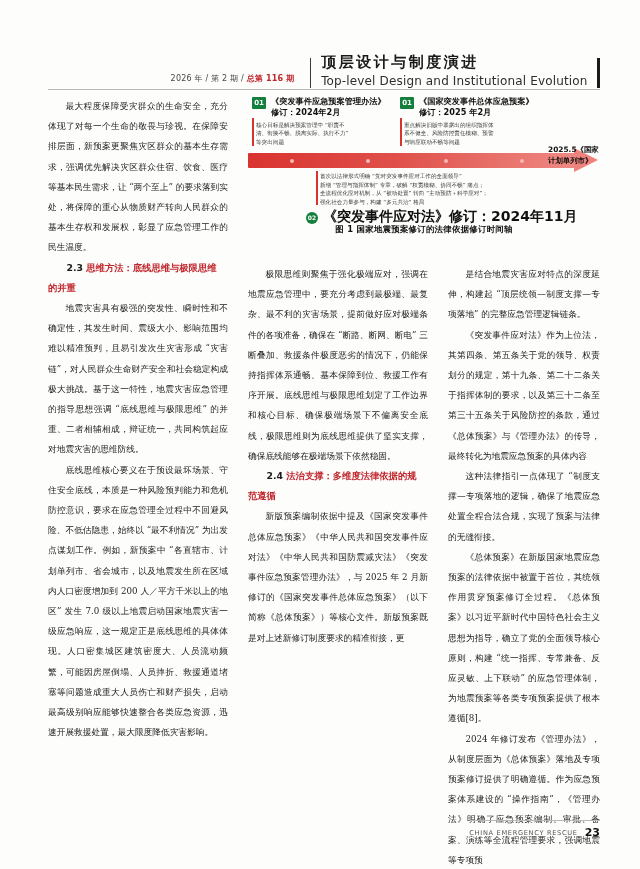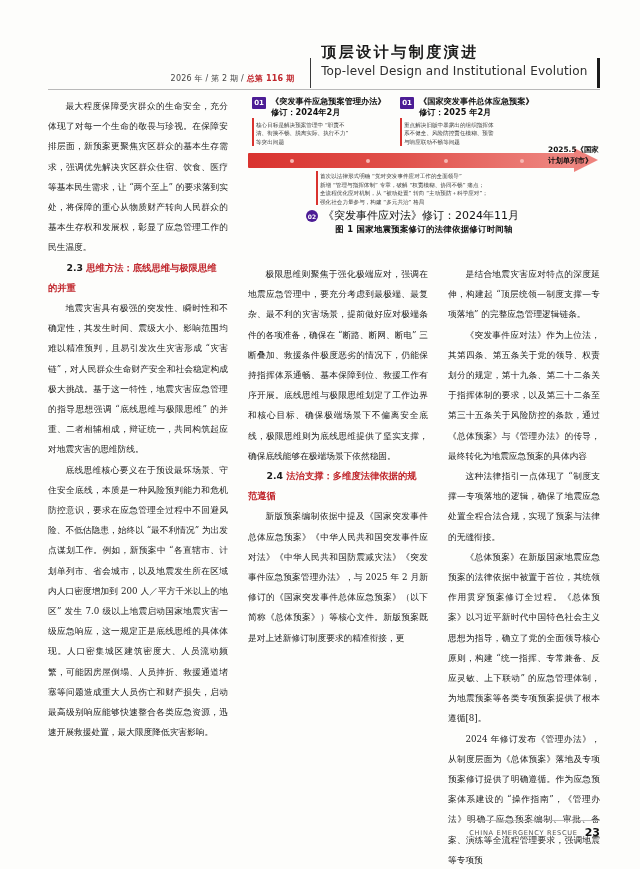--- a/index.html
+++ b/index.html
@@ -22,21 +22,21 @@
     left: 48px; top: 46px; width: 552px; height: 42px;
     display: flex; align-items: flex-end; justify-content: flex-end;
   }
   .hdr-issue {
     font-size: 8px; color: #444; letter-spacing: .2px;
     padding-bottom: 4px; padding-right: 15px;
     white-space: nowrap;
   }
   .hdr-issue .strong { color: #c0272d; font-weight: bold; }
   .hdr-rule { width: 1.6px; height: 30px; background: #3a3a3a; margin-right: 10px; }
-  .hdr-titles { padding-bottom: 10px; }
+  .hdr-titles { padding-bottom: 0; }
   .hdr-cn {
     font-size: 15px; font-weight: bold; letter-spacing: 2.5px;
     color: #1a1a1a; font-family: "DejaVu Serif", "Liberation Serif", serif;
     white-space: nowrap;
   }
   .hdr-en {
     font-size: 12px; color: #2e2e2e; letter-spacing: .15px;
     margin-top: 2px; white-space: nowrap;
   }
   .hdr-bar { width: 3.5px; height: 30px; background: #1a1a1a; margin-left: 9px; }
@@ -70,21 +70,21 @@
   .tl-dot {
     position: absolute; top: 5.5px; width: 4px; height: 4px;
     border-radius: 50%; background: #f6b8b3;
   }
 
   .node { position: absolute; }
   .node-head { display: flex; align-items: flex-start; }
   .badge {
     flex: 0 0 auto;
     width: 14px; height: 12px;
-    background: #4c1d95; color: #fff;
+    background: #15803d; color: #fff;
     font-size: 7px; font-weight: bold;
     display: flex; align-items: center; justify-content: center;
     margin-right: 5px; margin-top: 1px;
     border-radius: 1px;
     letter-spacing: 0px;
   }
   .node-titles { line-height: 1.25; }
   .node-title {
     font-size: 8.2px; font-weight: bold; color: #111;
     white-space: nowrap;
@@ -100,21 +100,21 @@
   }
   .node-body div { white-space: nowrap; }
   .node-accent {
     position: absolute; left: -4px; top: 16px;
     width: 1.6px; height: 26px; background: #d9332f;
   }
 
   
   .node-line { display: flex; align-items: center; }
   .node-line .badge { border-radius: 50%; width: 12px; height: 12px; font-size: 6px; }
-  .node-line-text { font-size: 11px; font-weight: normal; color: #111; white-space: nowrap; text-align: center; }
+  .node-line-text { font-size: 14px; font-weight: bold; color: #111; white-space: nowrap; text-align: center; }
 
   .endlabel {
     position: absolute; left: 300px; top: 48px;
     font-size: 7.4px; color: #111; line-height: 1.5; font-weight: bold;
   }
   .endlabel div { white-space: nowrap; }
 
   .fig-caption {
     position: absolute; left: 0; top: 128px; width: 352px;
     text-align: center; font-size: 8.4px; color: #111; font-weight: bold;

